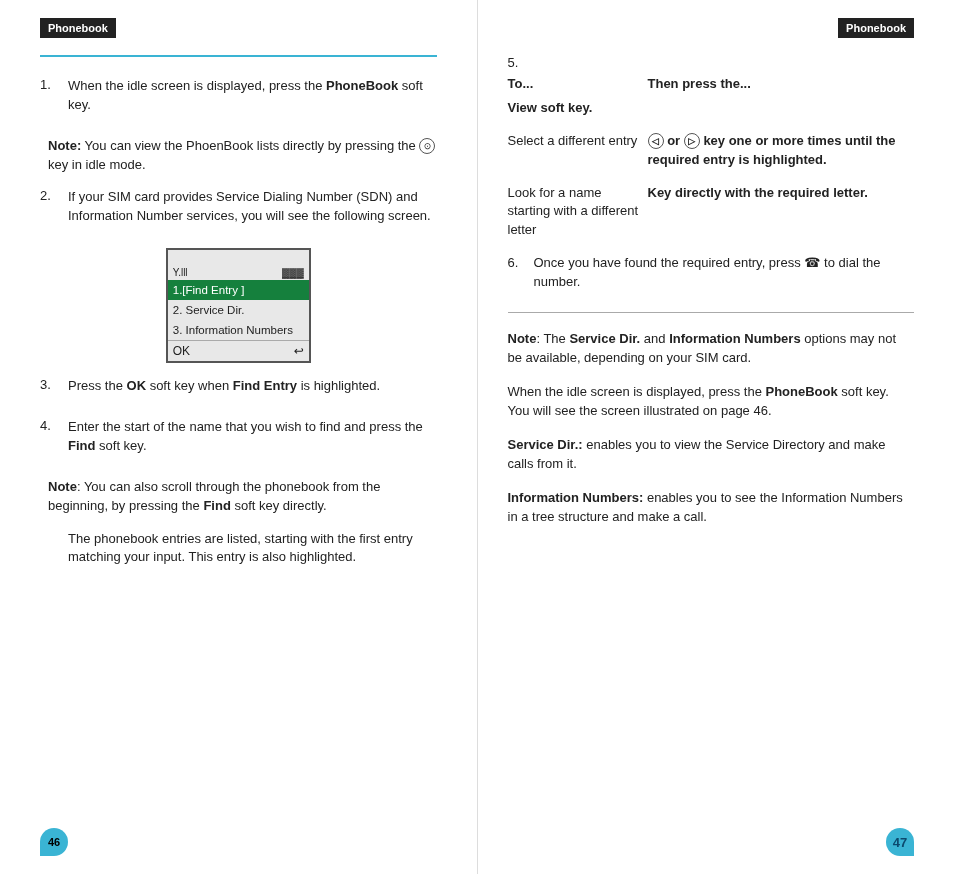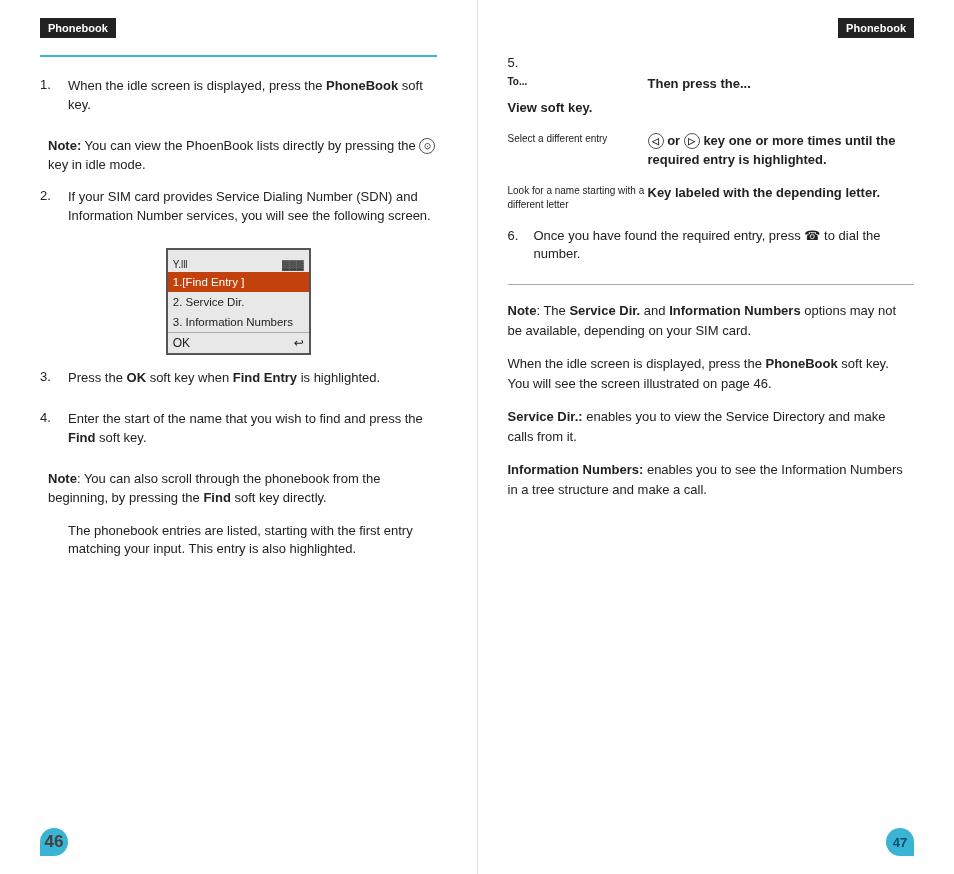--- a/index.html
+++ b/index.html
@@ -92,53 +92,53 @@
       border: 2px solid #555;
       width: 145px;
       margin: 10px auto 14px auto;
       background: #e8e8e8;
       font-size: 12px;
       position: relative;
     }
     .phone-screen-top {
       display: flex;
       justify-content: space-between;
-      padding: 9px 5px 2px 5px;
+      padding: 17px 5px 2px 5px;
       background: #e8e8e8;
     }
     .signal-bars {
       font-size: 10px;
     }
     .battery-icon {
       font-size: 10px;
     }
     .phone-menu-item {
       padding: 2px 5px;
       font-size: 11.5px;
       line-height: 1.4;
     }
     .phone-menu-item.highlighted {
-      background: #c2410c;
+      background: #15803d;
       color: #fff;
     }
     .phone-softkeys {
       display: flex;
       justify-content: space-between;
       padding: 3px 5px;
       border-top: 1px solid #aaa;
       background: #e8e8e8;
     }
     .step-table-header {
       display: flex;
       margin-bottom: 8px;
     }
     .col-to {
       width: 140px;
       font-weight: bold;
-      font-size: 10px;
+      font-size: 13px;
     }
     .col-then {
       flex: 1;
       font-weight: bold;
       font-size: 13px;
     }
     .table-row {
       display: flex;
       margin-bottom: 14px;
       align-items: flex-start;
@@ -170,23 +170,23 @@
     
     .phone-dial-icon {
       font-size: 13px;
     }
     
     .page-num-left {
       position: absolute;
       bottom: 18px;
       left: 40px;
       background: #3ab4d4;
-      color: #404040;
-      font-weight: bold;
-      font-size: 17px;
+      color: #000000;
+      font-weight: bold;
+      font-size: 11px;
       width: 28px;
       height: 28px;
       border-radius: 50% 50% 50% 0;
       display: flex;
       align-items: center;
       justify-content: center;
     }
     .page-num-right {
       position: absolute;
       bottom: 18px;
@@ -331,21 +331,21 @@
       <div class="col-then">
         <span class="nav-key">◁</span>
         <span> or </span>
         <span class="nav-key">▷</span>
         <span> key one or more times until the required entry is highlighted.</span>
       </div>
     </div>
 
     <div class="table-row">
       <div class="col-to">Look for a name starting with a different letter</div>
-      <div class="col-then">Key labeled with the depending letter.</div>
+      <div class="col-then">Key directly with the required letter.</div>
     </div>
 
     <div class="step6">
       <span style="min-width:22px;">6.</span>
       <span>
         <span>Once you have found the required entry, press</span>
         <span class="phone-dial-icon"> ☎ </span>
         <span>to dial the number.</span>
       </span>
     </div>

